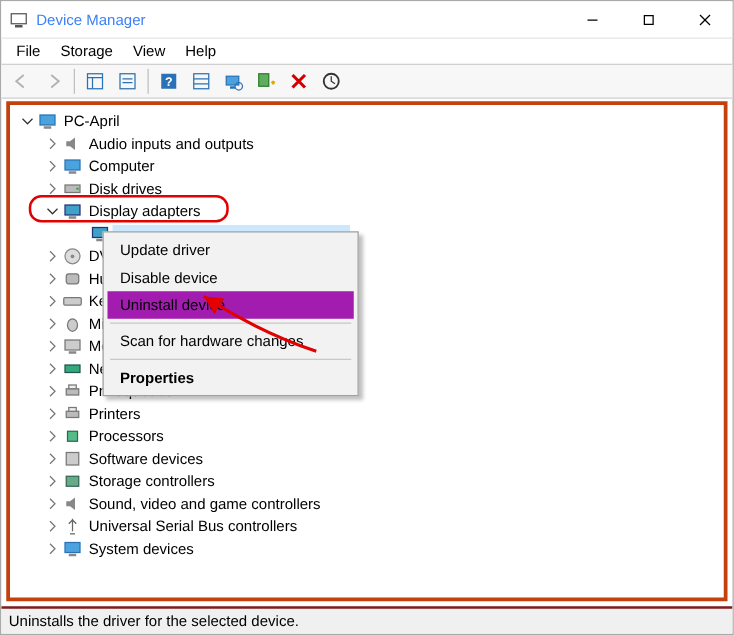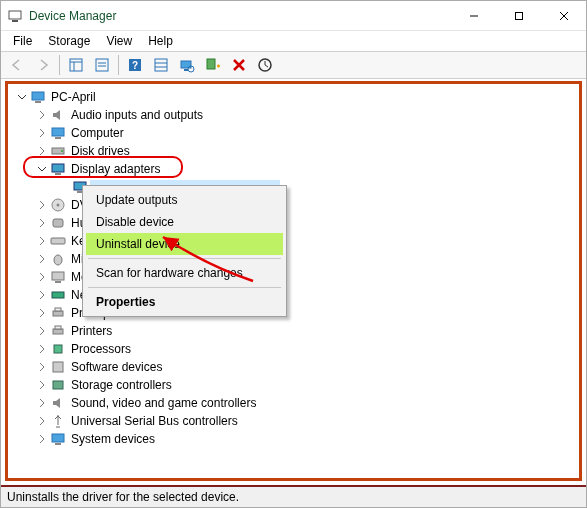--- a/index.html
+++ b/index.html
@@ -16,21 +16,21 @@
   }
   
   .titlebar {
     height: 30px;
     display: flex;
     align-items: center;
     background: #fff;
     border-bottom: 1px solid #e5e5e5;
   }
   .titlebar .app-icon { width: 16px; height: 16px; margin: 0 6px; }
-  .titlebar .title { font-size: 12px; color: #14532d; flex: 0 0 auto; text-align: right; }
+  .titlebar .title { font-size: 12px; color: #3b82f6; flex: 0 0 auto; text-align: right; }
   .titlebar .spacer { flex: 1; }
   .win-btn {
     width: 45px; height: 30px;
     display:flex; align-items:center; justify-content:center;
     color:#000;
   }
 
   
   .menubar {
     height: 20px;
@@ -105,21 +105,21 @@
     background:#f2f2f2;
     border:1px solid #a0a0a0;
     box-shadow: 3px 3px 3px rgba(0,0,0,0.25);
     padding: 3px;
     font-size:12px;
   }
   .cm-item {
     padding: 4px 10px;
     white-space:nowrap;
   }
-  .cm-item.highlight { background:#bef264; }
+  .cm-item.highlight { background:#a21caf; }
   .cm-sep { height:1px; background:#c8c8c8; margin:3px 2px; }
   .cm-item.bold { font-weight:bold; }
 
   
   .annot-arrow { position:absolute; pointer-events:none; }
 
   
   .statusbar {
     position:absolute;
     left:0; right:0; bottom:0;
@@ -543,21 +543,21 @@
           </svg>
         </span>
       <span class="node-label">System devices</span>
     </div>
 
   </div>
 
   <div class="annot-rect" style="left:15px; top:72px; width:160px; height:22px;"></div>
 
   <div class="context-menu" style="left:74px; top:101px;">
-    <div class="cm-item">Update outputs</div>
+    <div class="cm-item">Update driver</div>
     <div class="cm-item">Disable device</div>
     <div class="cm-item highlight">Uninstall device</div>
     <div class="cm-sep"></div>
     <div class="cm-item">Scan for hardware changes</div>
     <div class="cm-sep"></div>
     <div class="cm-item bold">Properties</div>
   </div>
 
   <svg class="annot-arrow" style="left:145px; top:147px;" width="105" height="55">
     <defs>

